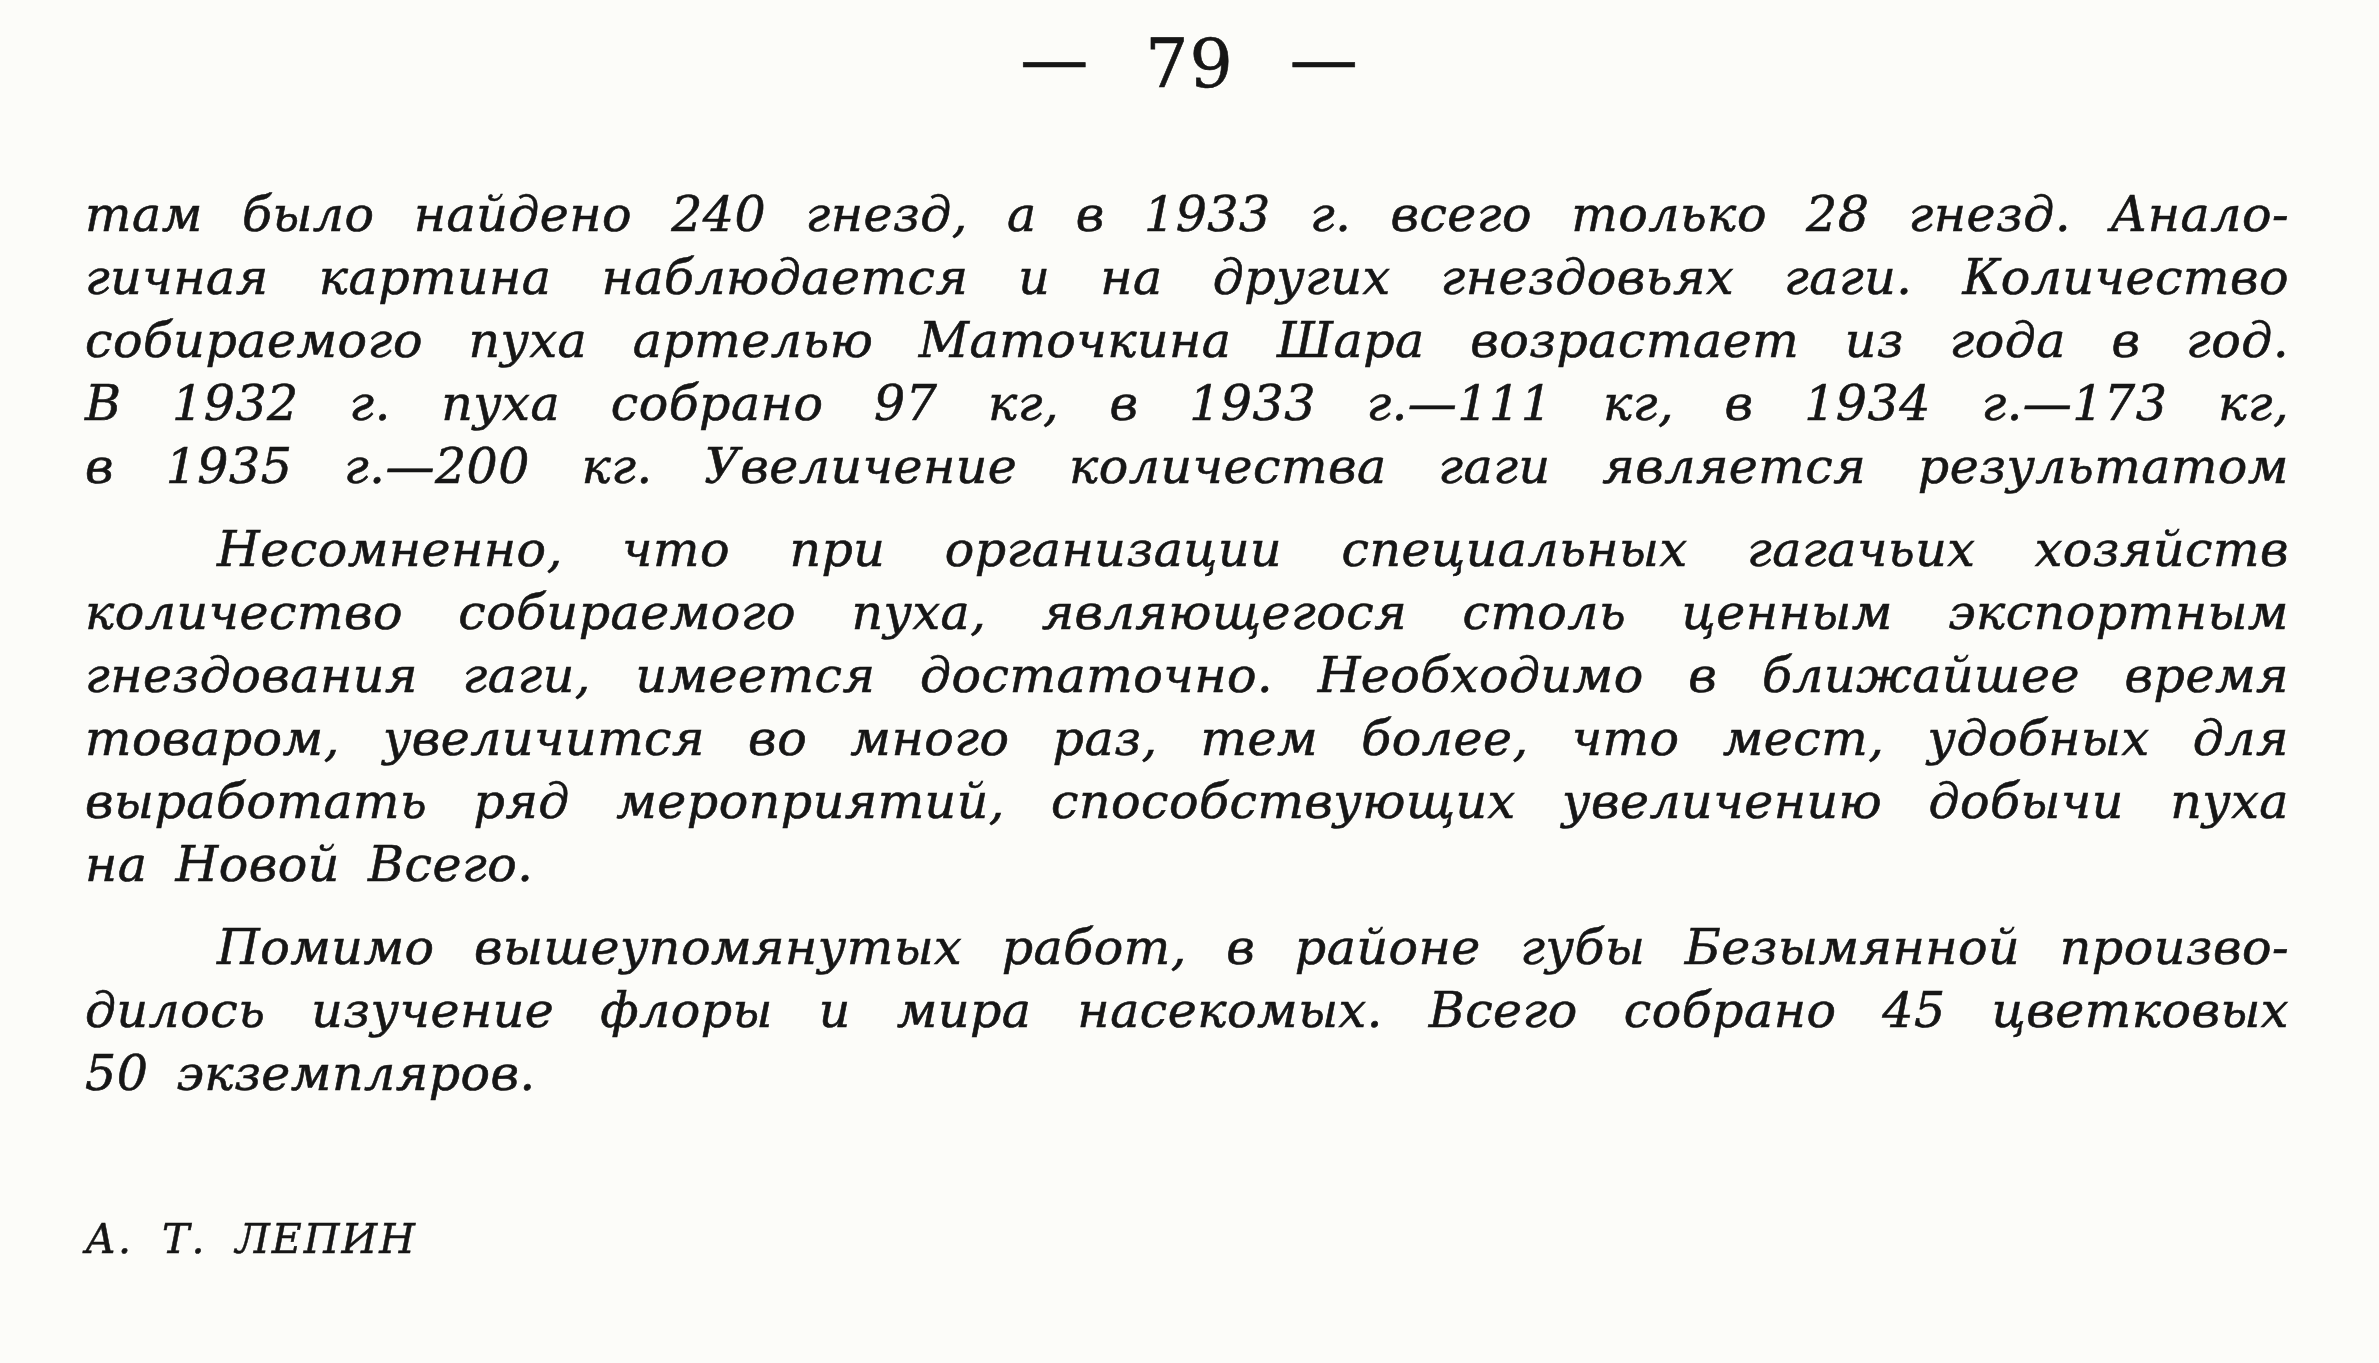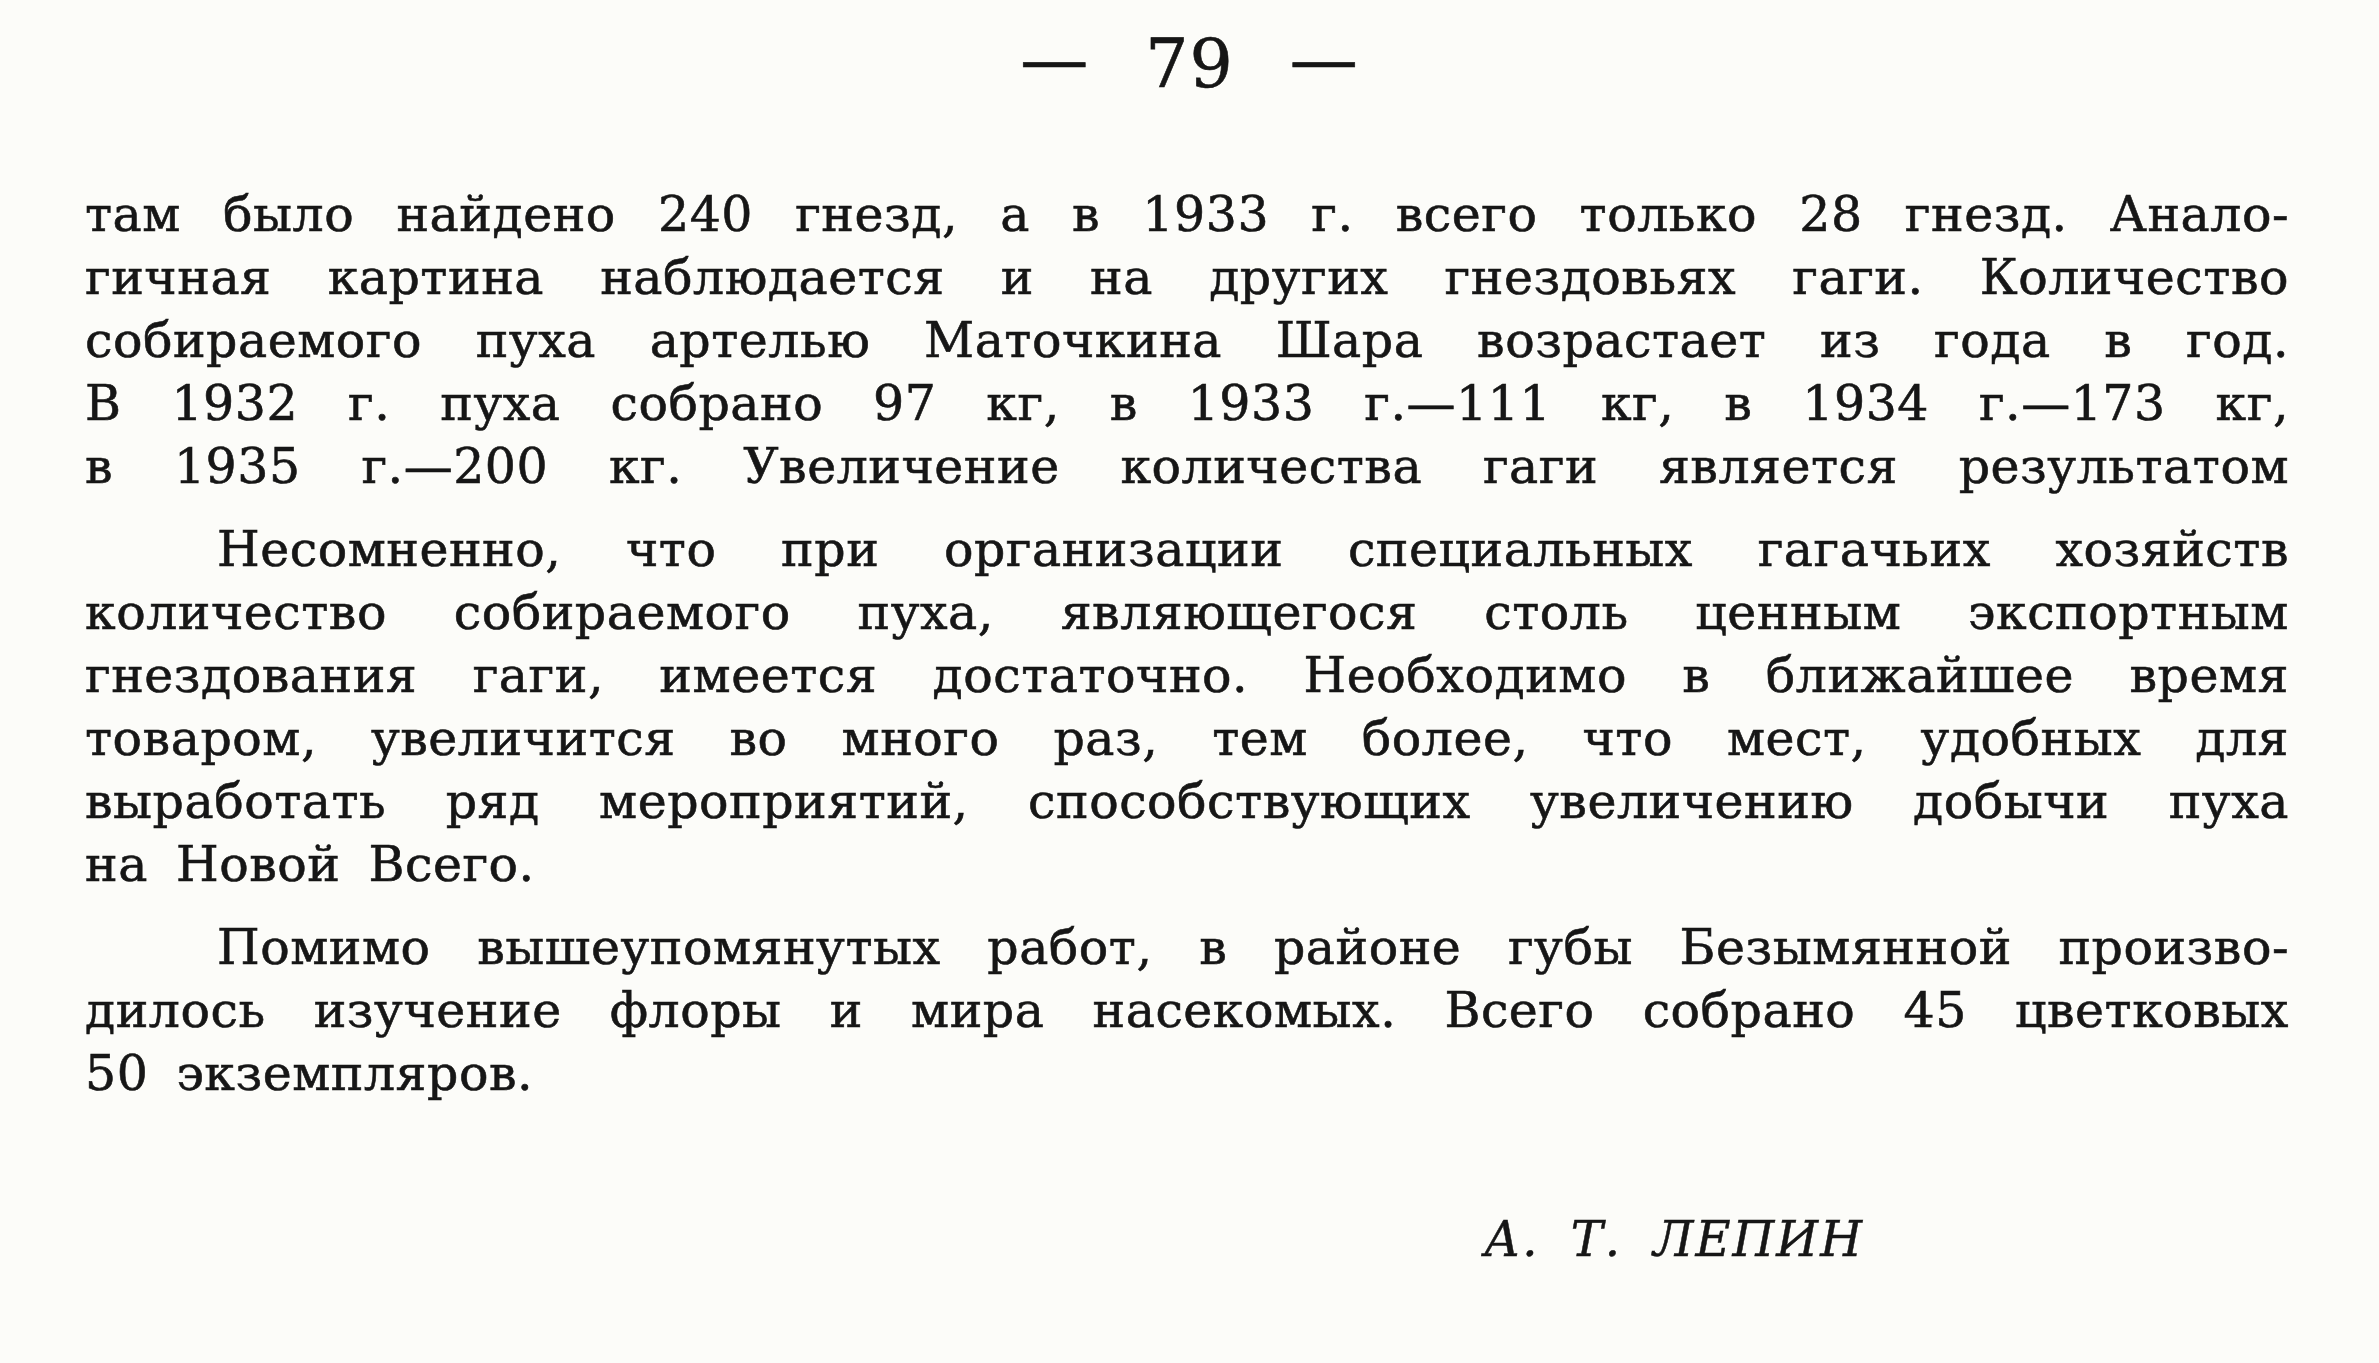--- a/index.html
+++ b/index.html
@@ -45,38 +45,39 @@
     line-height:63px;
     letter-spacing:0.5px;
     word-spacing:12px;
     -webkit-text-stroke:0.6px var(--ink);
   }
   .para{margin:0;padding:0;}
   .line{
     text-align:justify;
     text-align-last:justify;
     white-space:normal;
+    font-style:italic;
   }
   .line.para-end{
     text-align-last:left;
   }
   .line.indent{
     text-indent:132px;
     margin-top:20px;
   }
   
   .signature{
     position:absolute;
     left:85px;
-    right:92px;
+    right:76px;
     top:1208px;
     line-height:63px;
-    font-size:48px;
+    font-size:41px;
     font-style:italic;
-    text-align:right;
+    text-align:left;
     padding-right:423px;
     letter-spacing:2px;
     word-spacing:14px;
     -webkit-text-stroke:0.5px var(--ink);
   }
 </style>
 </head>
 <body>
 
 <div class="page">

